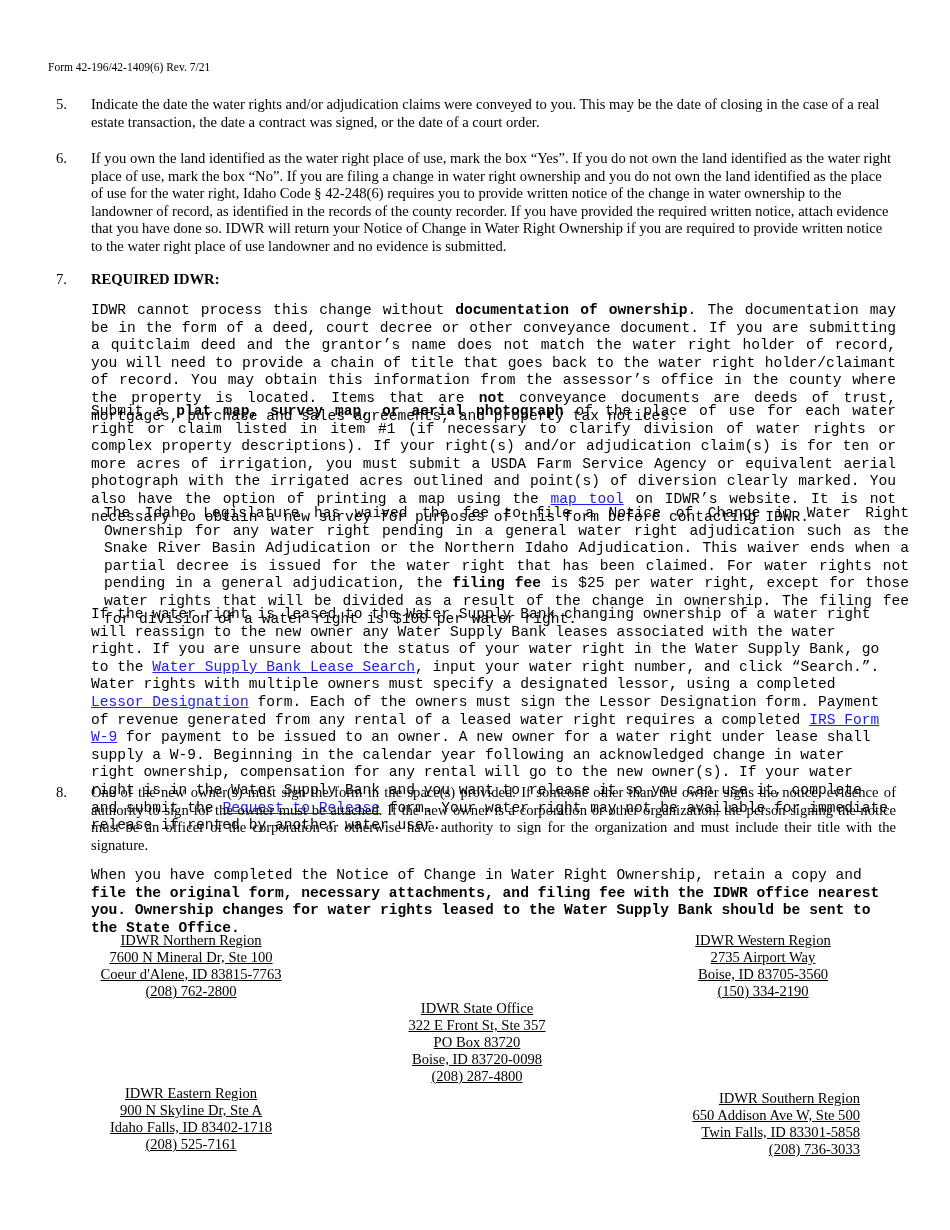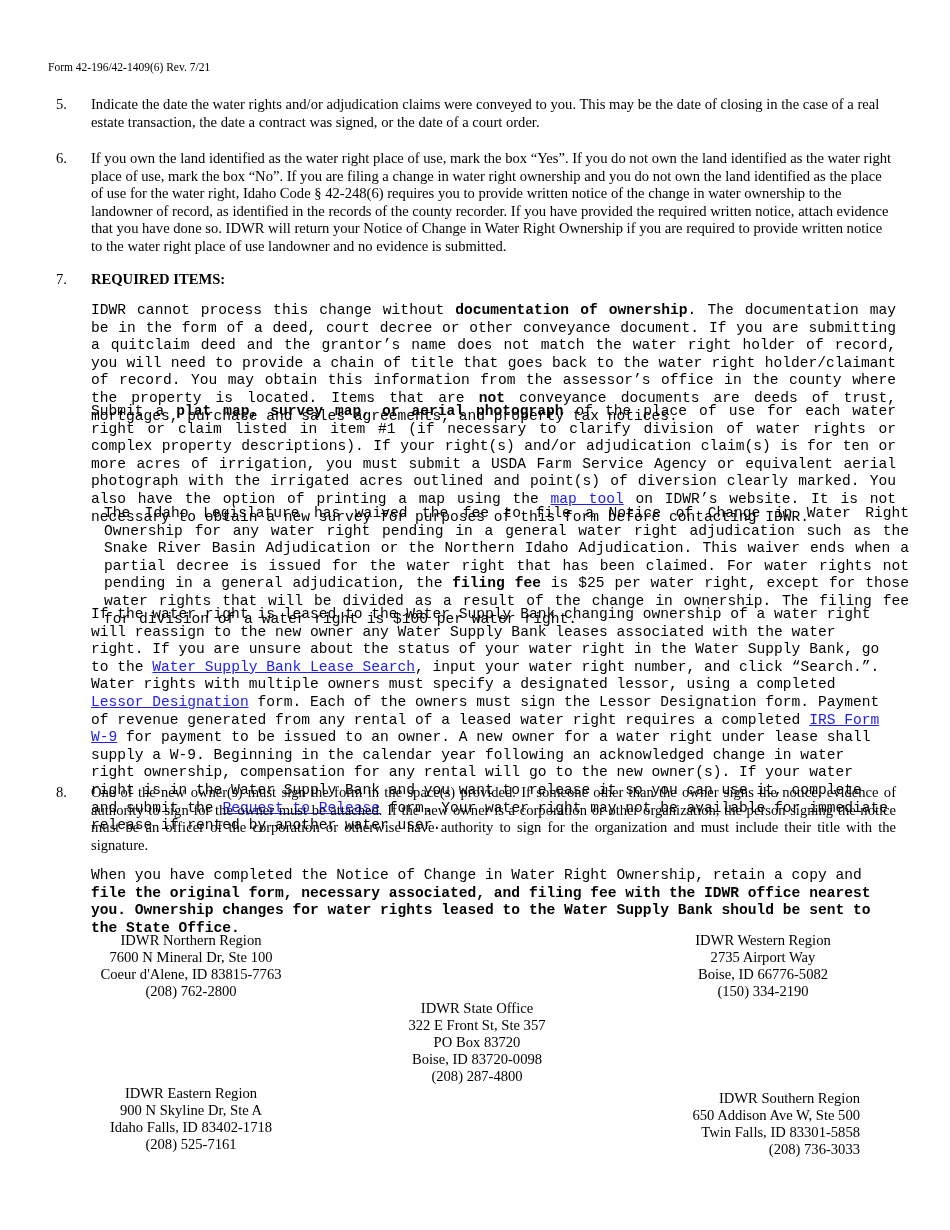--- a/index.html
+++ b/index.html
@@ -25,42 +25,42 @@
   }
   .para {
     position: absolute; left: 91px; width: 805px;
     text-align: justify;
     font-family: Liberation Mono, monospace;
   }
   .just { text-align: justify; }
   a.link { color: #1a0dab; color: #2020ee; text-decoration: underline; }
   b { font-weight: bold; }
   .office {
-    position: absolute; text-align: center; font-size: 14.6px; line-height: 17px;
+    position: absolute; text-align: center; font-size: 14.6px; line-height: 17px; text-decoration: underline;
   }
   .office div { white-space: nowrap; }
 </style>
 </head>
 <body>
 
 <div class="form-id">Form 42-196/42-1409(6)  Rev. 7/21</div>
 
 <div class="item" style="top:96px;">
   <span class="num">5.</span>
   <div class="body">Indicate the date the water rights and/or adjudication claims were conveyed to you. This may be the date of closing in the case of a real estate transaction, the date a contract was signed, or the date of a court order.</div>
 </div>
 
 <div class="item" style="top:150px;">
   <span class="num">6.</span>
   <div class="body">If you own the land identified as the water right place of use, mark the box “Yes”.  If you do not own the land identified as the water right place of use, mark the box “No”. If you are filing a change in water right ownership and you do not own the land identified as the place of use for the water right, Idaho Code § 42-248(6) requires you to provide written notice of the change in water ownership to the landowner of record, as identified in the records of the county recorder. If you have provided the required written notice, attach evidence that you have done so. IDWR will return your Notice of Change in Water Right Ownership if you are required to provide written notice to the water right place of use landowner and no evidence is submitted.</div>
 </div>
 
 <div class="item" style="top:271px;">
   <span class="num">7.</span>
-  <div class="body"><b>REQUIRED ITEMS:</b></div>
+  <div class="body"><b>REQUIRED IDWR:</b></div>
 </div>
 
 <div class="para" style="top:302px;">
   <span>IDWR cannot process this change without </span><b>documentation of ownership</b><span>. The documentation may be in the form of a deed, court decree or other conveyance document. If you are submitting a quitclaim deed and the grantor’s name does not match the water right holder of record, you will need to provide a chain of title that goes back to the water right holder/claimant of record. You may obtain this information from the assessor’s office in the county where the property is located. Items that are </span><b>not</b><span> conveyance documents are deeds of trust, mortgages, purchase and sales agreements, and property tax notices.</span>
 </div>
 
 <div class="para" style="top:403px;">
   <span>Submit a </span><b>plat map, survey map, or aerial photograph</b><span> of the place of use for each water right or claim listed in item #1 (if necessary to clarify division of water rights or complex property descriptions). If your right(s) and/or adjudication claim(s) is for ten or more acres of irrigation, you must submit a USDA Farm Service Agency or equivalent aerial photograph with the irrigated acres outlined and point(s) of diversion clearly marked. You also have the option of printing a map using the </span><a class="link" href="#">map tool</a><span> on IDWR’s website. It is not necessary to obtain a new survey for purposes of this form before contacting IDWR.</span>
 </div>
 
@@ -71,34 +71,34 @@
 <div class="para" style="top:606px; text-align:left;">
   <span>If the water right is leased to the Water Supply Bank changing ownership of a water right will reassign to the new owner any Water Supply Bank leases associated with the water right. If you are unsure about the status of your water right in the Water Supply Bank, go to the </span><a class="link" href="#">Water Supply Bank Lease Search</a><span>, input your water right number, and click “Search.”. Water rights with multiple owners must specify a designated lessor, using a completed </span><a class="link" href="#">Lessor Designation</a><span> form. Each of the owners must sign the Lessor Designation form. Payment of revenue generated from any rental of a leased water right requires a completed </span><a class="link" href="#">IRS Form W-9</a><span> for payment to be issued to an owner. A new owner for a water right under lease shall supply a W-9. Beginning in the calendar year following an acknowledged change in water right ownership, compensation for any rental will go to the new owner(s). If your water right is in the Water Supply Bank and you want to release it so you can use it, complete and submit the </span><a class="link" href="#">Request to Release</a><span> form. Your water right may not be available for immediate release if   rented by another water user.</span>
 </div>
 
 <div class="item" style="top:784px;">
   <span class="num">8.</span>
   <div class="body just">One of the new owner(s) must sign the form in the space(s) provided. If someone other than the owner signs the notice, evidence of authority to sign for the owner must be attached. If the new owner is a corporation or other organization, the person signing the notice must be an officer of the corporation or otherwise have authority to sign for the organization and must include their title with the signature.</div>
 </div>
 
 <div class="para" style="top:867px; text-align:left;">
-  <span>When you have completed the Notice of Change in Water Right Ownership, retain a copy and </span><b>file the original form, necessary associated, and filing fee with the IDWR office nearest you. Ownership changes for water rights leased to the Water Supply Bank should be sent to the State Office.</b>
+  <span>When you have completed the Notice of Change in Water Right Ownership, retain a copy and </span><b>file the original form, necessary attachments, and filing fee with the IDWR office nearest you. Ownership changes for water rights leased to the Water Supply Bank should be sent to the State Office.</b>
 </div>
 
 <div class="office" style="left:96px; top:932px; width:190px;">
   <div>IDWR Northern Region</div>
   <div>7600 N Mineral Dr, Ste 100</div>
   <div>Coeur d'Alene, ID 83815-7763</div>
   <div>(208) 762-2800</div>
 </div>
 
 <div class="office" style="left:668px; top:932px; width:190px;">
   <div>IDWR Western Region</div>
   <div>2735 Airport Way</div>
-  <div>Boise, ID 66776-5082</div>
+  <div>Boise, ID 83705-3560</div>
   <div>(150) 334-2190</div>
 </div>
 
 <div class="office" style="left:382px; top:1000px; width:190px;">
   <div>IDWR State Office</div>
   <div>322 E Front St, Ste 357</div>
   <div>PO Box 83720</div>
   <div>Boise, ID 83720-0098</div>
   <div>(208) 287-4800</div>
 </div>

